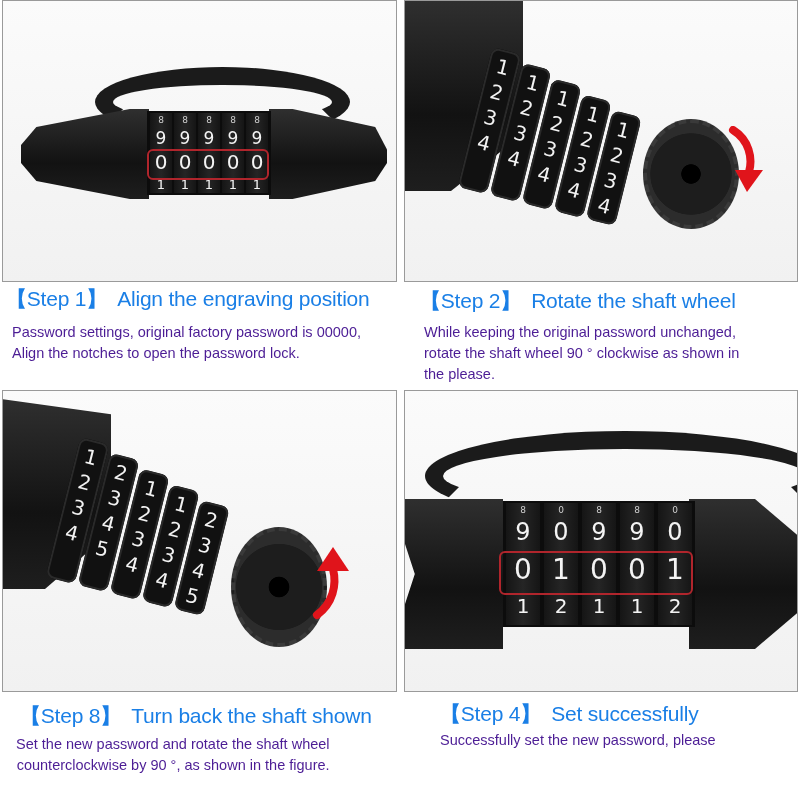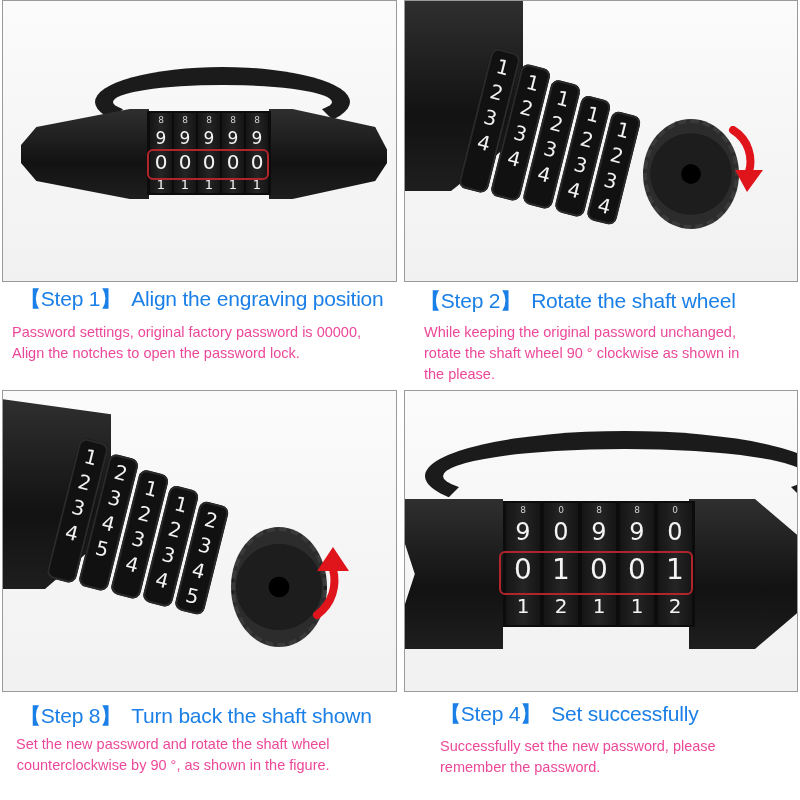--- a/index.html
+++ b/index.html
@@ -21,21 +21,21 @@
     position: absolute;
     color: #1a7fe6;
     font-size: 21px;
     white-space: nowrap;
     letter-spacing: -0.2px;
   }
   .heading .br { font-weight: bold; }
   .heading .gap { display: inline-block; width: 10px; }
   .desc {
     position: absolute;
-    color: #ec4899;
+    color: #4c1d95;
     font-size: 14.5px;
     line-height: 21px;
     white-space: nowrap;
   }
 
   
   .cable {
     position: absolute;
     border-radius: 50%;
     border: 18px solid #1b1b1b;
@@ -267,21 +267,21 @@
     <div class="wheel" style="width:34px;">
       <span class="d-top">0</span>
       <span class="d-prev" style="font-size:24px;height:36px;">0</span>
       <span class="d-cur" style="font-size:28px;height:40px;">1</span>
       <span class="d-next" style="font-size:20px;height:32px;">2</span>
     </div>
   </div>
   <div class="highlight" style="left:94px; top:160px; width:194px; height:44px;"></div>
 </div>
 
-<div class="heading" style="left:20px; top:285px;">
+<div class="heading" style="left:6px; top:285px;">
   <span class="br">【</span><span>Step 1</span><span class="br">】</span><span class="gap"></span><span>Align the engraving position</span>
 </div>
 <div class="desc" style="left:12px; top:322px;">
   <div>Password settings, original factory password is 00000,</div>
   <div>Align the notches to open the password lock.</div>
 </div>
 
 <div class="heading" style="left:420px; top:287px;">
   <span class="br">【</span><span>Step 2</span><span class="br">】</span><span class="gap"></span><span>Rotate the shaft wheel</span>
 </div>
@@ -295,16 +295,15 @@
   <span class="br">【</span><span>Step 8</span><span class="br">】</span><span class="gap"></span><span>Turn back the shaft shown</span>
 </div>
 <div class="desc" style="left:16px; top:734px;text-align:right;">
   <div>Set the new password and rotate the shaft wheel</div>
   <div>counterclockwise by 90 °, as shown in the figure.</div>
 </div>
 
 <div class="heading" style="left:440px; top:700px;">
   <span class="br">【</span><span>Step 4</span><span class="br">】</span><span class="gap"></span><span>Set successfully</span>
 </div>
-<div class="desc" style="left:440px; top:730px;margin-top:6px;">
+<div class="desc" style="left:440px; top:730px;">
   <div>Successfully set the new password, please</div>
-  <div>remember the password.</div>
 </div>
 
 </body></html>

